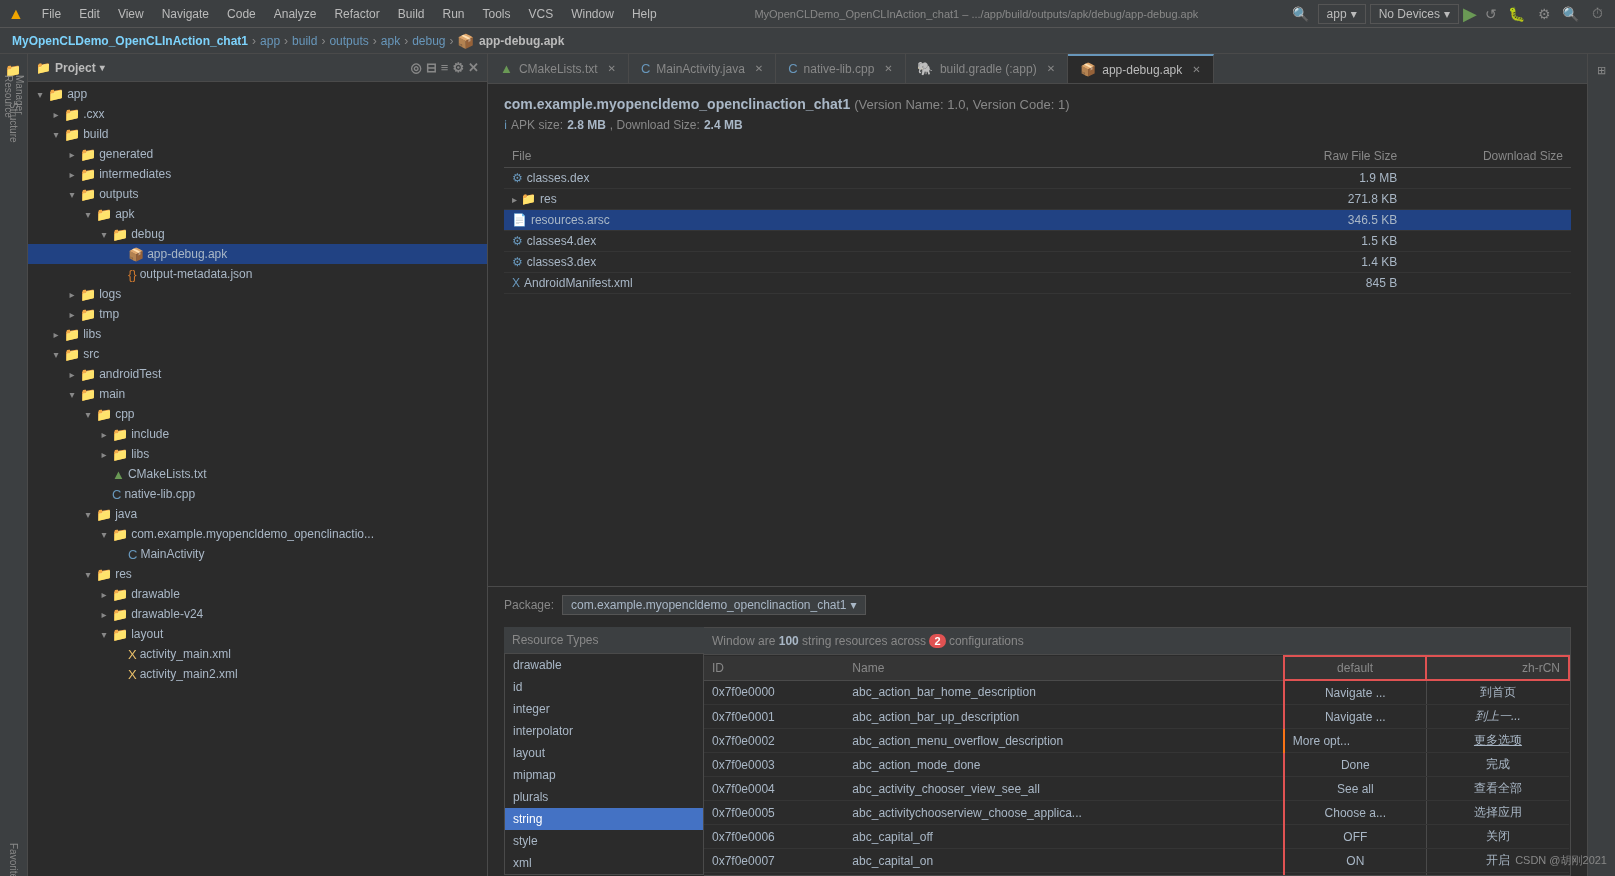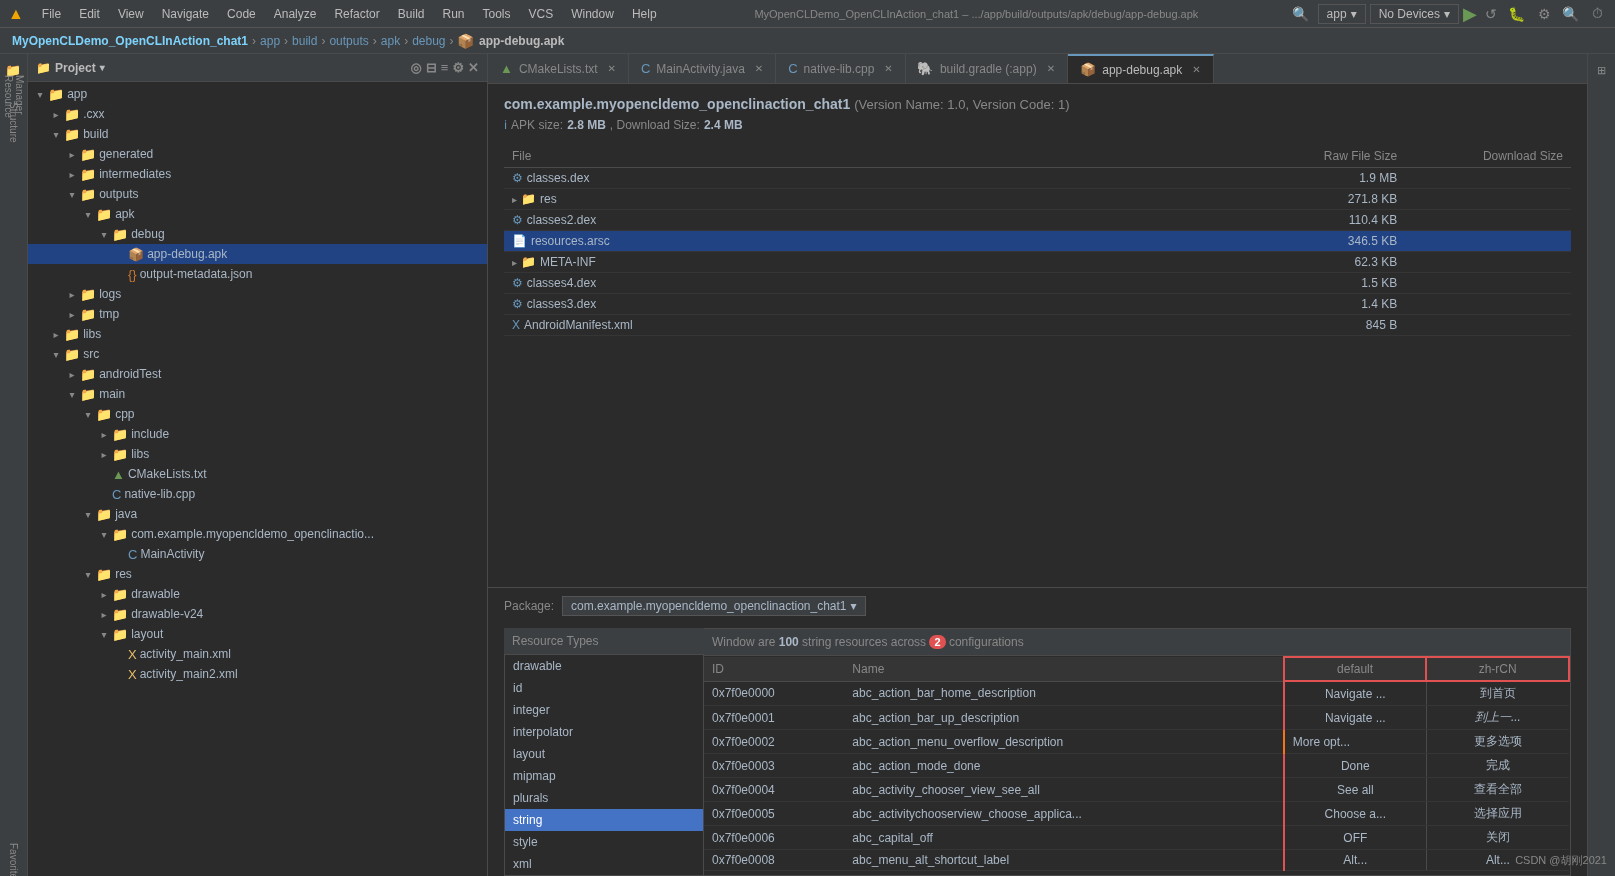--- a/index.html
+++ b/index.html
@@ -396,33 +396,23 @@
           <tr>
                 <td><span class="file-row-icon">⚙</span>classes.dex</td>
                 <td>1.9 MB</td>
                 <td></td>
               </tr>
               <tr>
                 <td><span class="folder-arrow">▸</span><span class="folder-row-icon">📁</span>res</td>
                 <td>271.8 KB</td>
                 <td></td>
               </tr>
-              <tr>
-                <td><span class="file-row-icon">⚙</span>classes2.dex</td>
-                <td>110.4 KB</td>
-                <td></td>
-              </tr>
               <tr class="selected-row">
                 <td><span class="file-row-icon">📄</span>resources.arsc</td>
                 <td>346.5 KB</td>
-                <td></td>
-              </tr>
-              <tr>
-                <td><span class="folder-arrow">▸</span><span class="folder-row-icon">📁</span>META-INF</td>
-                <td>62.3 KB</td>
                 <td></td>
               </tr>
               <tr>
                 <td><span class="file-row-icon">⚙</span>classes4.dex</td>
                 <td>1.5 KB</td>
                 <td></td>
               </tr>
               <tr>
                 <td><span class="file-row-icon">⚙</span>classes3.dex</td>
                 <td>1.4 KB</td>
@@ -472,41 +462,41 @@
               <span class="badge">2</span>
               <span> configurations</span>
             </div>
             <div style="overflow-y:auto;max-height:220px;">
               <table class="res-table" style="width:100%;">
                 <thead>
                   <tr>
                     <th>ID</th>
                     <th>Name</th>
                     <th style="border:2px solid #e05252;min-width:80px;text-align:center;">default</th>
-                    <th style="border:2px solid #e05252;border-left:none;min-width:80px;text-align:center;">zh-rCN</th>
+                    <th style="border:2px solid #e05252;border-left:none;min-width:80px;text-align:right;">zh-rCN</th>
                   </tr>
                 </thead>
                 <tbody id="resource-table-body">
                 <tr>
                       <td>0x7f0e0000</td>
                       <td>abc_action_bar_home_description</td>
                       <td style="border-left:2px solid #e05252;text-align:center;">Navigate ...</td>
                       <td style="border-left:1px solid #4a4a4a;text-align:center;">到首页</td>
                     </tr>
                     <tr>
                       <td>0x7f0e0001</td>
                       <td>abc_action_bar_up_description</td>
                       <td style="border-left:2px solid #e05252;text-align:center;">Navigate ...</td>
                       <td style="border-left:1px solid #4a4a4a;text-align:center;font-style:italic;">到上一...</td>
                     </tr>
                     <tr>
                       <td>0x7f0e0002</td>
                       <td>abc_action_menu_overflow_description</td>
                       <td style="border-left:2px solid #f97316;text-align:left;">More opt...</td>
-                      <td style="border-left:1px solid #4a4a4a;text-align:center;">更多选项</td>
+                      <td style="border-left:1px solid #4a4a4a;text-align:center;text-decoration:underline;">更多选项</td>
                     </tr>
                     <tr>
                       <td>0x7f0e0003</td>
                       <td>abc_action_mode_done</td>
                       <td style="border-left:2px solid #e05252;text-align:center;">Done</td>
                       <td style="border-left:1px solid #4a4a4a;text-align:center;">完成</td>
                     </tr>
                     <tr>
                       <td>0x7f0e0004</td>
                       <td>abc_activity_chooser_view_see_all</td>
@@ -519,20 +509,26 @@
                       <td style="border-left:2px solid #e05252;text-align:center;">Choose a...</td>
                       <td style="border-left:1px solid #4a4a4a;text-align:center;">选择应用</td>
                     </tr>
                     <tr>
                       <td>0x7f0e0006</td>
                       <td>abc_capital_off</td>
                       <td style="border-left:2px solid #e05252;text-align:center;">OFF</td>
                       <td style="border-left:1px solid #4a4a4a;text-align:center;">关闭</td>
                     </tr>
                     <tr>
+                      <td>0x7f0e0007</td>
+                      <td>abc_capital_on</td>
+                      <td style="border-left:2px solid #e05252;text-align:center;">ON</td>
+                      <td style="border-left:1px solid #4a4a4a;text-align:center;">开启</td>
+                    </tr>
+                    <tr>
                       <td>0x7f0e0008</td>
                       <td>abc_menu_alt_shortcut_label</td>
                       <td style="border-left:2px solid #e05252;text-align:center;">Alt...</td>
                       <td style="border-left:1px solid #4a4a4a;text-align:center;">Alt...</td>
                     </tr>
                   </tbody>
               </table>
             </div>
           </div>
         </div>

